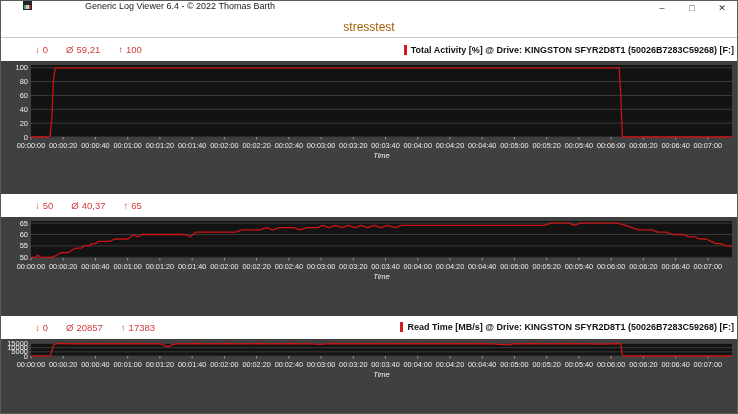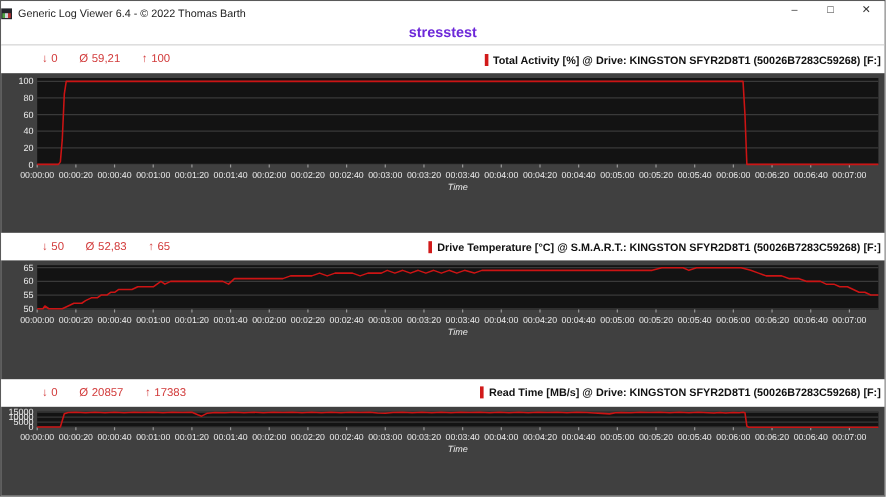--- a/index.html
+++ b/index.html
@@ -1,34 +1,34 @@
 <!DOCTYPE html>
 <html><head>
 <meta charset="utf-8">
 <style>
   * { margin:0; padding:0; box-sizing:border-box; }
   html,body { width:738px; height:414px; overflow:hidden; background:#888;
               font-family:"Liberation Sans", sans-serif; }
   .window { width:738px; height:414px; display:flex; flex-direction:column;
             background:#ffffff; border:1px solid #5a5a5a; }
   
-  .titlebar { height:15px; flex:0 0 15px; display:flex; align-items:flex-end;
-              background:#ffffff; padding-left:0; }
+  .titlebar { height:15px; flex:0 0 15px; display:flex; align-items:flex-start;
+              background:#ffffff; padding-left:22px;gap:48px; }
   .app-icon { width:9px; height:9px; background:#23252a; margin-right:5px;
               position:relative; flex:0 0 9px; }
   .app-icon::after { content:""; position:absolute; left:1px; right:1px; bottom:1px;
               height:4px; background:linear-gradient(90deg,#4da33f 33%,#cfd3d8 33%,#cfd3d8 66%,#b33 66%); }
   .titlebar-text { font-size:9px; color:#222; flex:1 1 auto; white-space:nowrap; }
   .win-controls { display:flex; align-items:center; height:100%; }
   .win-btn { width:30px; height:15px; font-size:9px; color:#333; text-align:center;
              line-height:15px; cursor:default; }
   
   .header { height:22px; flex:0 0 22px; background:#ffffff; border-bottom:1px solid #c9c9c9;
             display:flex; align-items:center; justify-content:center; }
-  .header-title { font-size:12px; font-weight:bold; color:#6d28d9; }
+  .header-title { font-size:12px; font-weight:normal; color:#a16207; }
   
   .stats-row { height:23px; flex:0 0 23px; background:#ffffff; display:flex;
                align-items:center; padding:0 3px 0 34px; }
   .stats-group { display:flex; gap:18px; align-items:center; }
   .stat { font-size:9.5px; color:#d23b3b; white-space:nowrap; }
   .stat .sym { margin-right:3px; }
   .chart-title { margin-left:auto; display:flex; align-items:center; white-space:nowrap; }
   .red-bar { width:3px; height:10px; background:#d11a1a; margin-right:4px; flex:0 0 3px; }
   .chart-title span.t { font-size:9px; font-weight:600; color:#111;text-align:center; }
   
@@ -123,26 +123,22 @@
         <text x="674.5977011494252" y="87" text-anchor="middle" font-size="7.3" fill="#ededed">00:06:40</text>
         <line x1="706.8275862068966" x2="706.8275862068966" y1="76" y2="78.5" stroke="#999999" stroke-width="1"></line>
         <text x="706.8275862068966" y="87" text-anchor="middle" font-size="7.3" fill="#ededed">00:07:00</text>
         <text x="380.5" y="97" text-anchor="middle" font-size="7.5" fill="#ededed" font-style="italic">Time</text>
         <polyline points="30.0,76.0 47.7,76.0 49.3,73.9 50.9,55.2 52.6,17.2 54.2,6.8 618.2,6.8 619.8,34.5 621.4,76.0 731.0,76.0" fill="none" stroke="#cc1414" stroke-width="1.3" stroke-linejoin="round"></polyline>
       </svg></div>
 
   <div class="stats-row">
     <div class="stats-group">
       <span class="stat"><span class="sym">↓</span><span>50</span></span>
-      <span class="stat"><span class="sym">Ø</span><span>52,83</span></span>
+      <span class="stat"><span class="sym">Ø</span><span>40,37</span></span>
       <span class="stat"><span class="sym">↑</span><span>65</span></span>
-    </div>
-    <div class="chart-title">
-      <span class="red-bar"></span>
-      <span class="t">Drive Temperature [°C] @ S.M.A.R.T.: KINGSTON SFYR2D8T1 (50026B7283C59268) [F:]</span>
     </div>
   </div>
   <div class="panel"><svg viewBox="0 0 736 67" width="736" height="67">
         <rect x="30" y="4" width="701" height="37" fill="#131313"></rect>
         <line x1="30" x2="731" y1="40.31481481481482" y2="40.31481481481482" stroke="#3a3a3a" stroke-width="1"></line>
         <text x="27" y="42.91481481481482" text-anchor="end" font-size="7.5" fill="#ededed">50</text>
         <line x1="30" x2="731" y1="28.89506172839507" y2="28.89506172839507" stroke="#3a3a3a" stroke-width="1"></line>
         <text x="27" y="31.495061728395072" text-anchor="end" font-size="7.5" fill="#ededed">55</text>
         <line x1="30" x2="731" y1="17.475308641975317" y2="17.475308641975317" stroke="#3a3a3a" stroke-width="1"></line>
         <text x="27" y="20.07530864197532" text-anchor="end" font-size="7.5" fill="#ededed">60</text>

